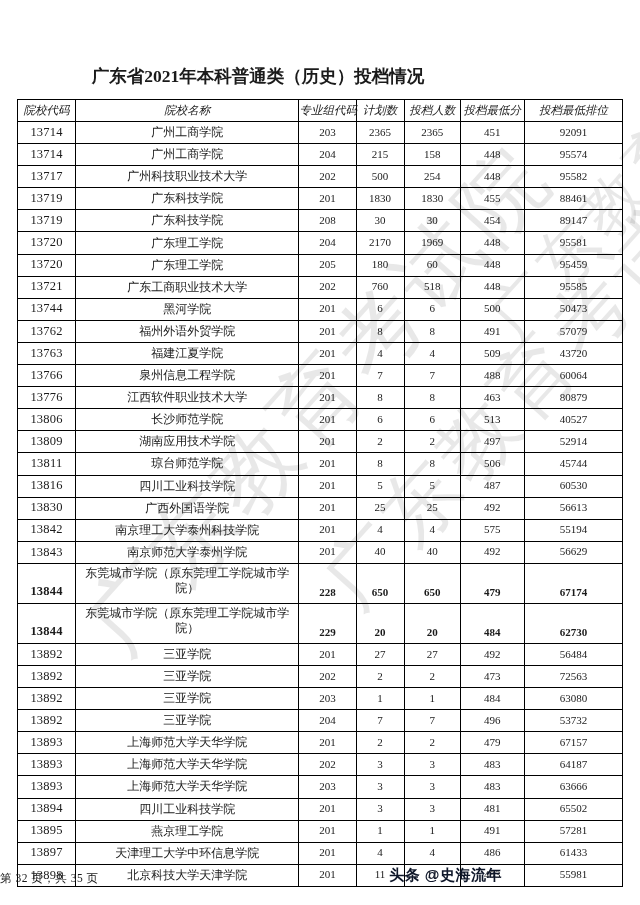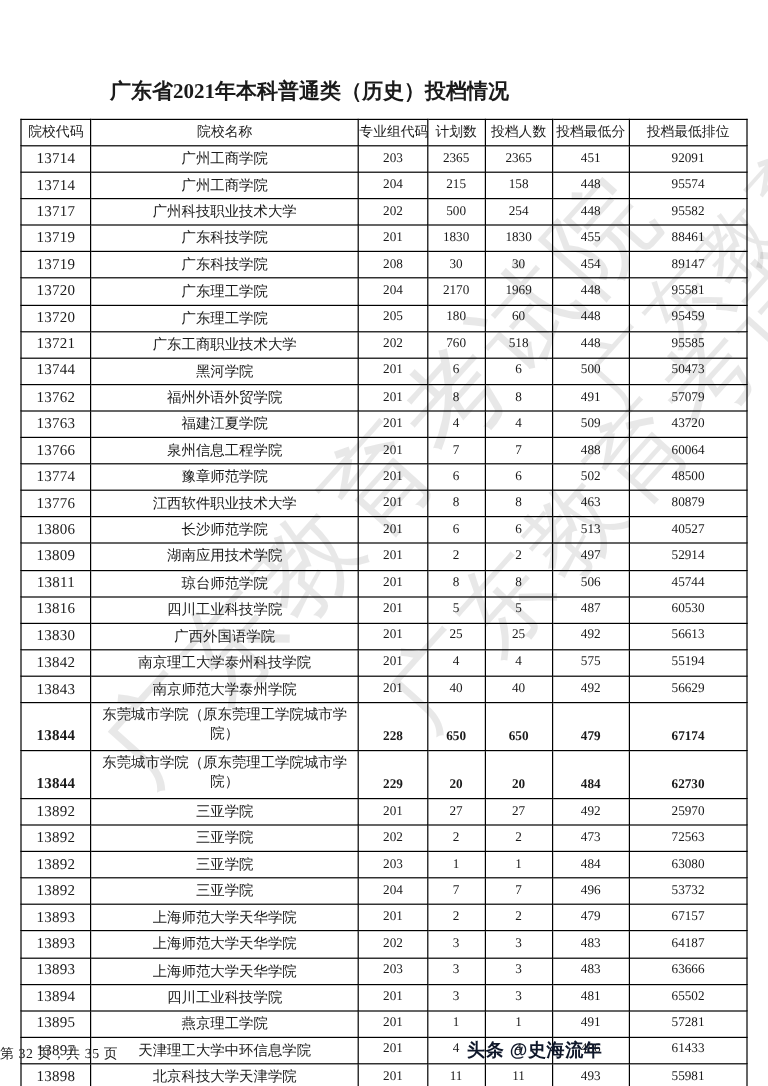--- a/index.html
+++ b/index.html
@@ -108,20 +108,21 @@
   col.c3 { width: 48px; }
   col.c4 { width: 56px; }
   col.c5 { width: 64px; }
   col.c6 { width: 98px; }
 
   thead th {
     height: 21px;
     font-size: 11.5px;
     font-weight: 400;
     white-space: nowrap;
+    font-style: italic;
   }
 
   tbody td {
     height: 21.1px;
   }
   tbody td.code {
     font-size: 12.5px;
     letter-spacing: 0.2px;
   }
   tbody td.name {
@@ -306,29 +307,20 @@
           <tr>
             <td class="code">13766</td>
             <td class="name">泉州信息工程学院</td>
             <td class="num">201</td>
             <td class="num">7</td>
             <td class="num">7</td>
             <td class="num">488</td>
             <td class="num">60064</td>
           </tr>
           <tr>
-            <td class="code">13774</td>
-            <td class="name">豫章师范学院</td>
-            <td class="num">201</td>
-            <td class="num">6</td>
-            <td class="num">6</td>
-            <td class="num">502</td>
-            <td class="num">48500</td>
-          </tr>
-          <tr>
             <td class="code">13776</td>
             <td class="name">江西软件职业技术大学</td>
             <td class="num">201</td>
             <td class="num">8</td>
             <td class="num">8</td>
             <td class="num">463</td>
             <td class="num">80879</td>
           </tr>
           <tr>
             <td class="code">13806</td>
@@ -411,21 +403,21 @@
             <td class="num">484</td>
             <td class="num">62730</td>
           </tr>
           <tr>
             <td class="code">13892</td>
             <td class="name">三亚学院</td>
             <td class="num">201</td>
             <td class="num">27</td>
             <td class="num">27</td>
             <td class="num">492</td>
-            <td class="num">25970</td>
+            <td class="num">56484</td>
           </tr>
           <tr>
             <td class="code">13892</td>
             <td class="name">三亚学院</td>
             <td class="num">202</td>
             <td class="num">2</td>
             <td class="num">2</td>
             <td class="num">473</td>
             <td class="num">72563</td>
           </tr>

